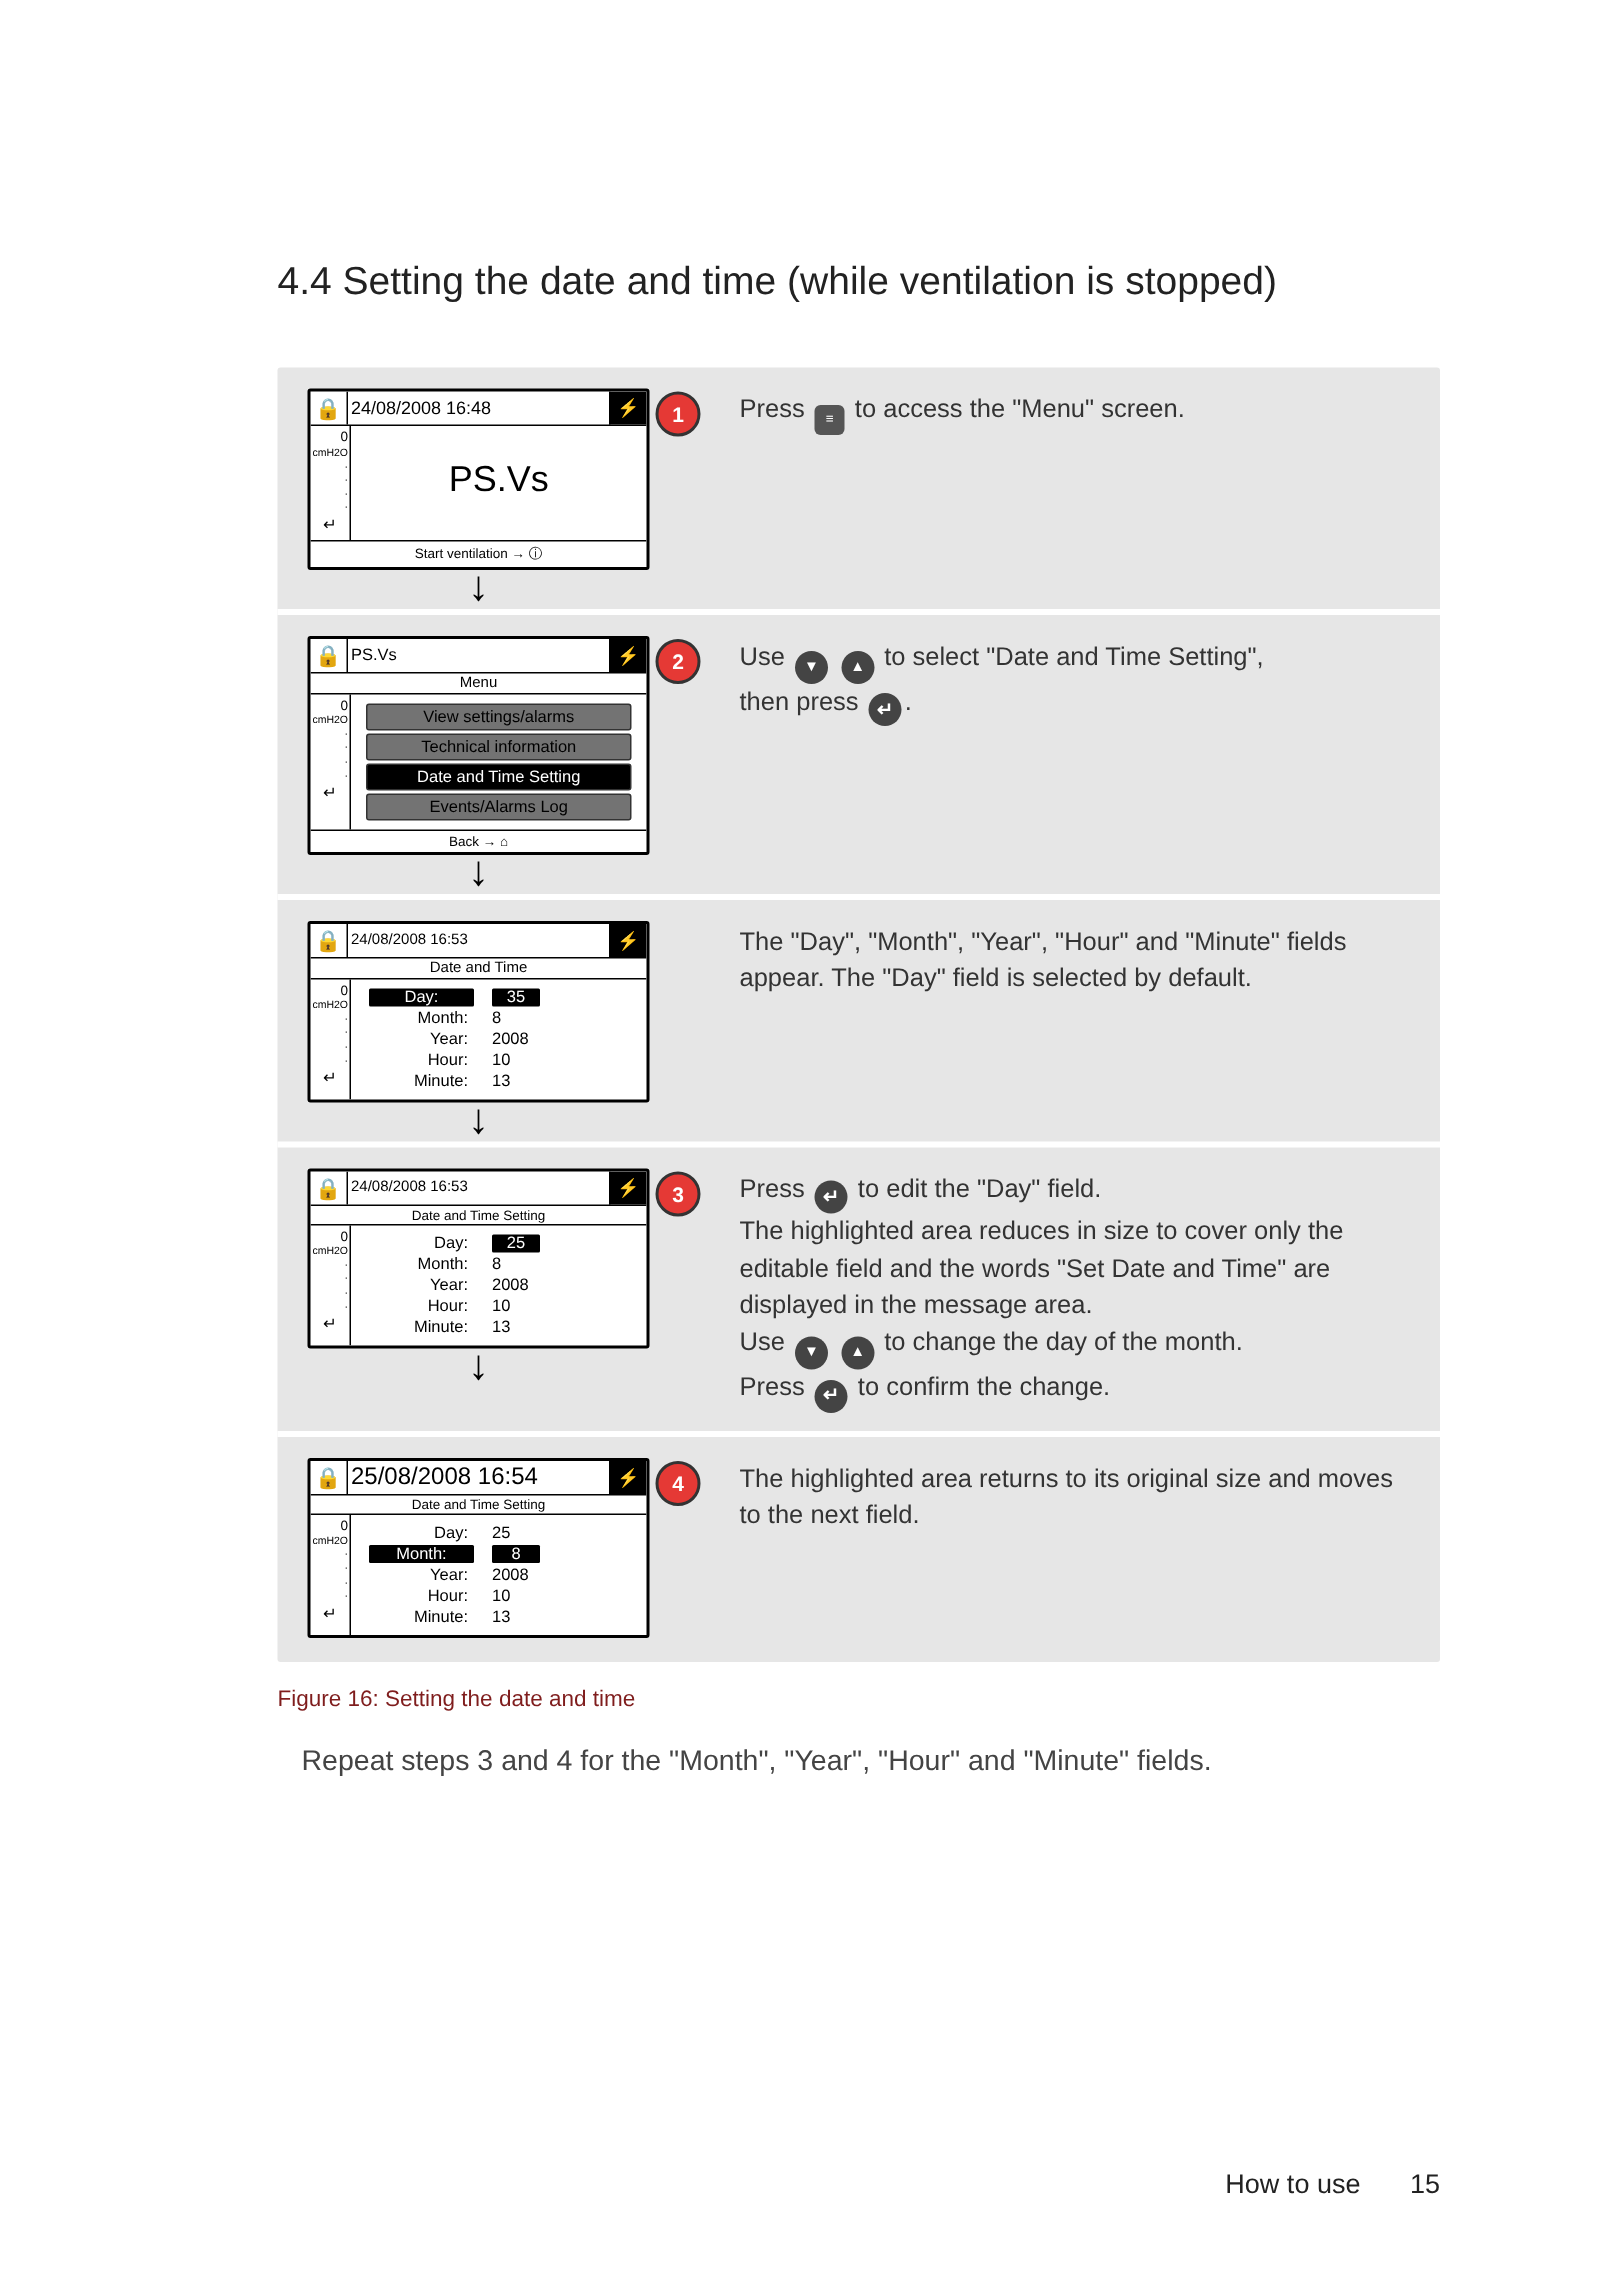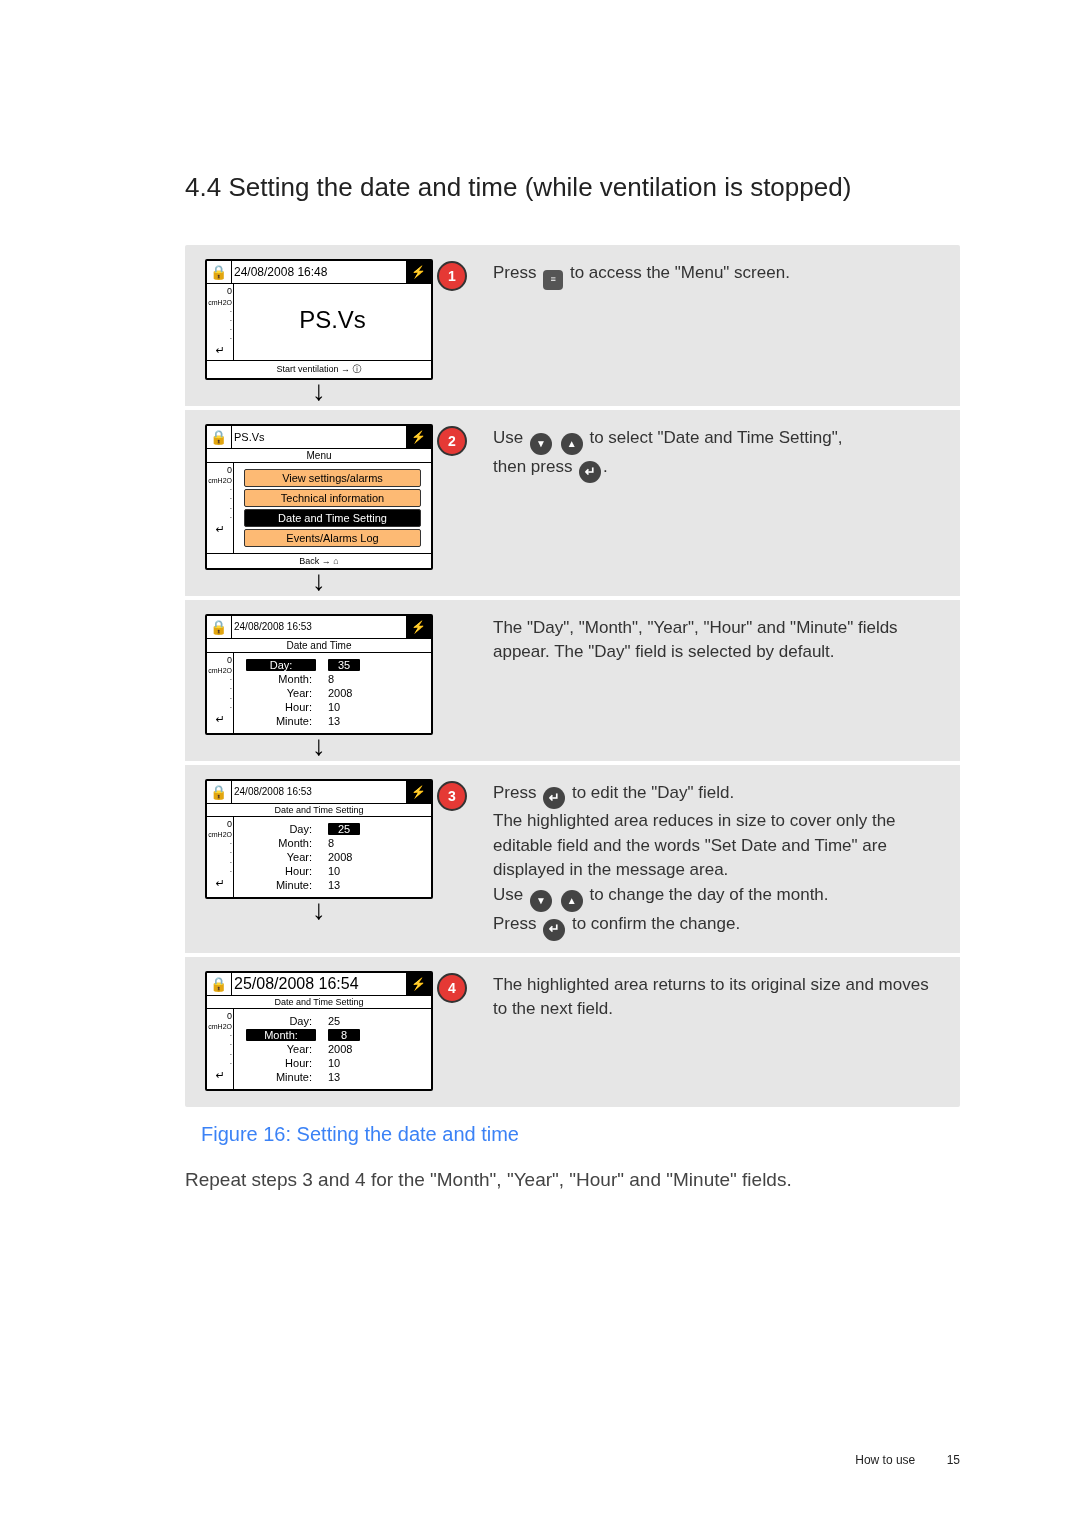--- a/index.html
+++ b/index.html
@@ -187,21 +187,21 @@
     margin: 2px 6px;
     padding: 0;
     font-size: 11px;
   }
   .menu-list li {
     border: 1px solid #333;
     border-radius: 2px;
     margin: 2px 0;
     padding: 2px 4px;
     text-align: center;
-    background: #fdba74;
+    background: #737373;
   }
   .menu-list li.sel {
     background: #000;
     color: #fff;
   }
   .kv {
     display: grid;
     grid-template-columns: 70px 60px;
     gap: 2px 6px;
     font-size: 11px;
@@ -219,35 +219,35 @@
     min-width: 24px;
   }
   .arrow-down {
     font-size: 28px;
     line-height: 18px;
     color: #000;
     margin-top: 2px;
     margin-bottom: -2px;
   }
   .caption {
-    font-size: 20px;
-    color: #3b82f6;
-    margin: 16px 0 20px 16px;
+    font-size: 15px;
+    color: #7f1d1d;
+    margin: 16px 0 20px 0;
   }
   .body-p {
     font-size: 19px;
     line-height: 1.5;
     color: #444;
-    margin: 0 0 18px 0;
+    margin: 0 0 18px 16px;
   }
   .footer {
     position: absolute;
     bottom: 60px;
     right: 120px;
-    font-size: 12px;
+    font-size: 18px;
     color: #222;
   }
   .footer .pg { font-weight: normal; margin-left: 28px; }
 </style>
 </head>
 <body>
 
 <div class="page">
 
   <h2 class="section-title">

